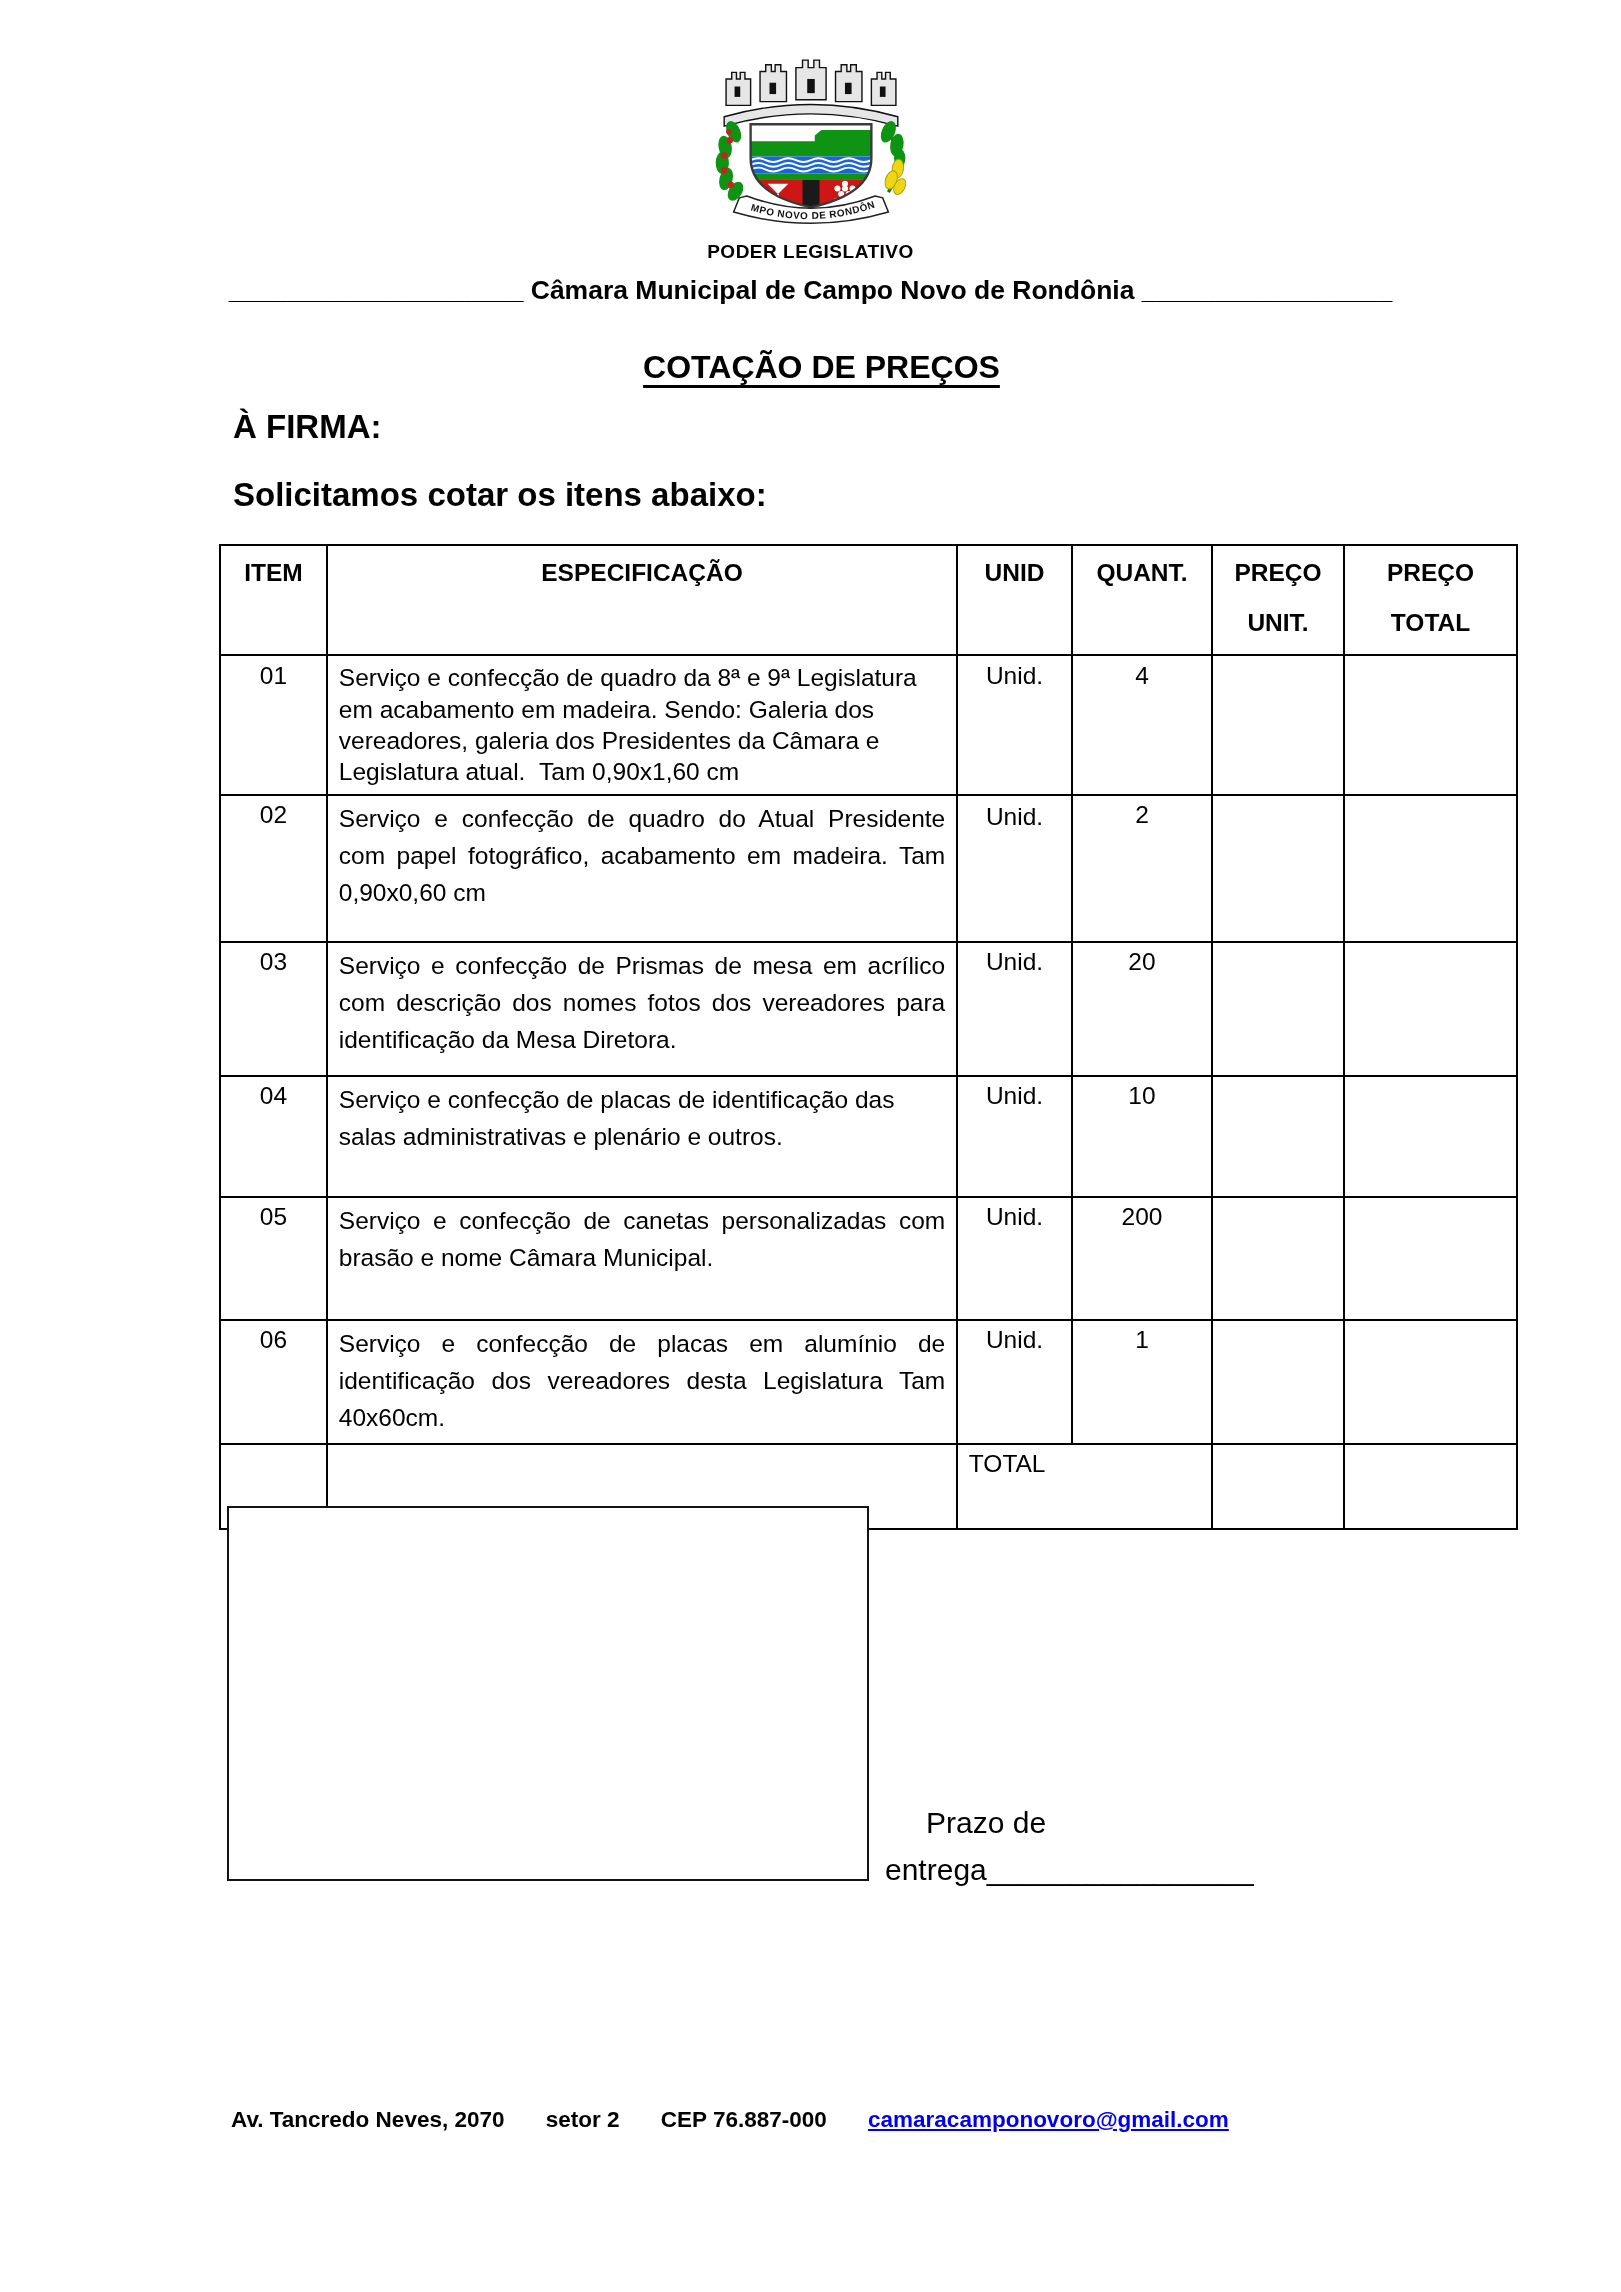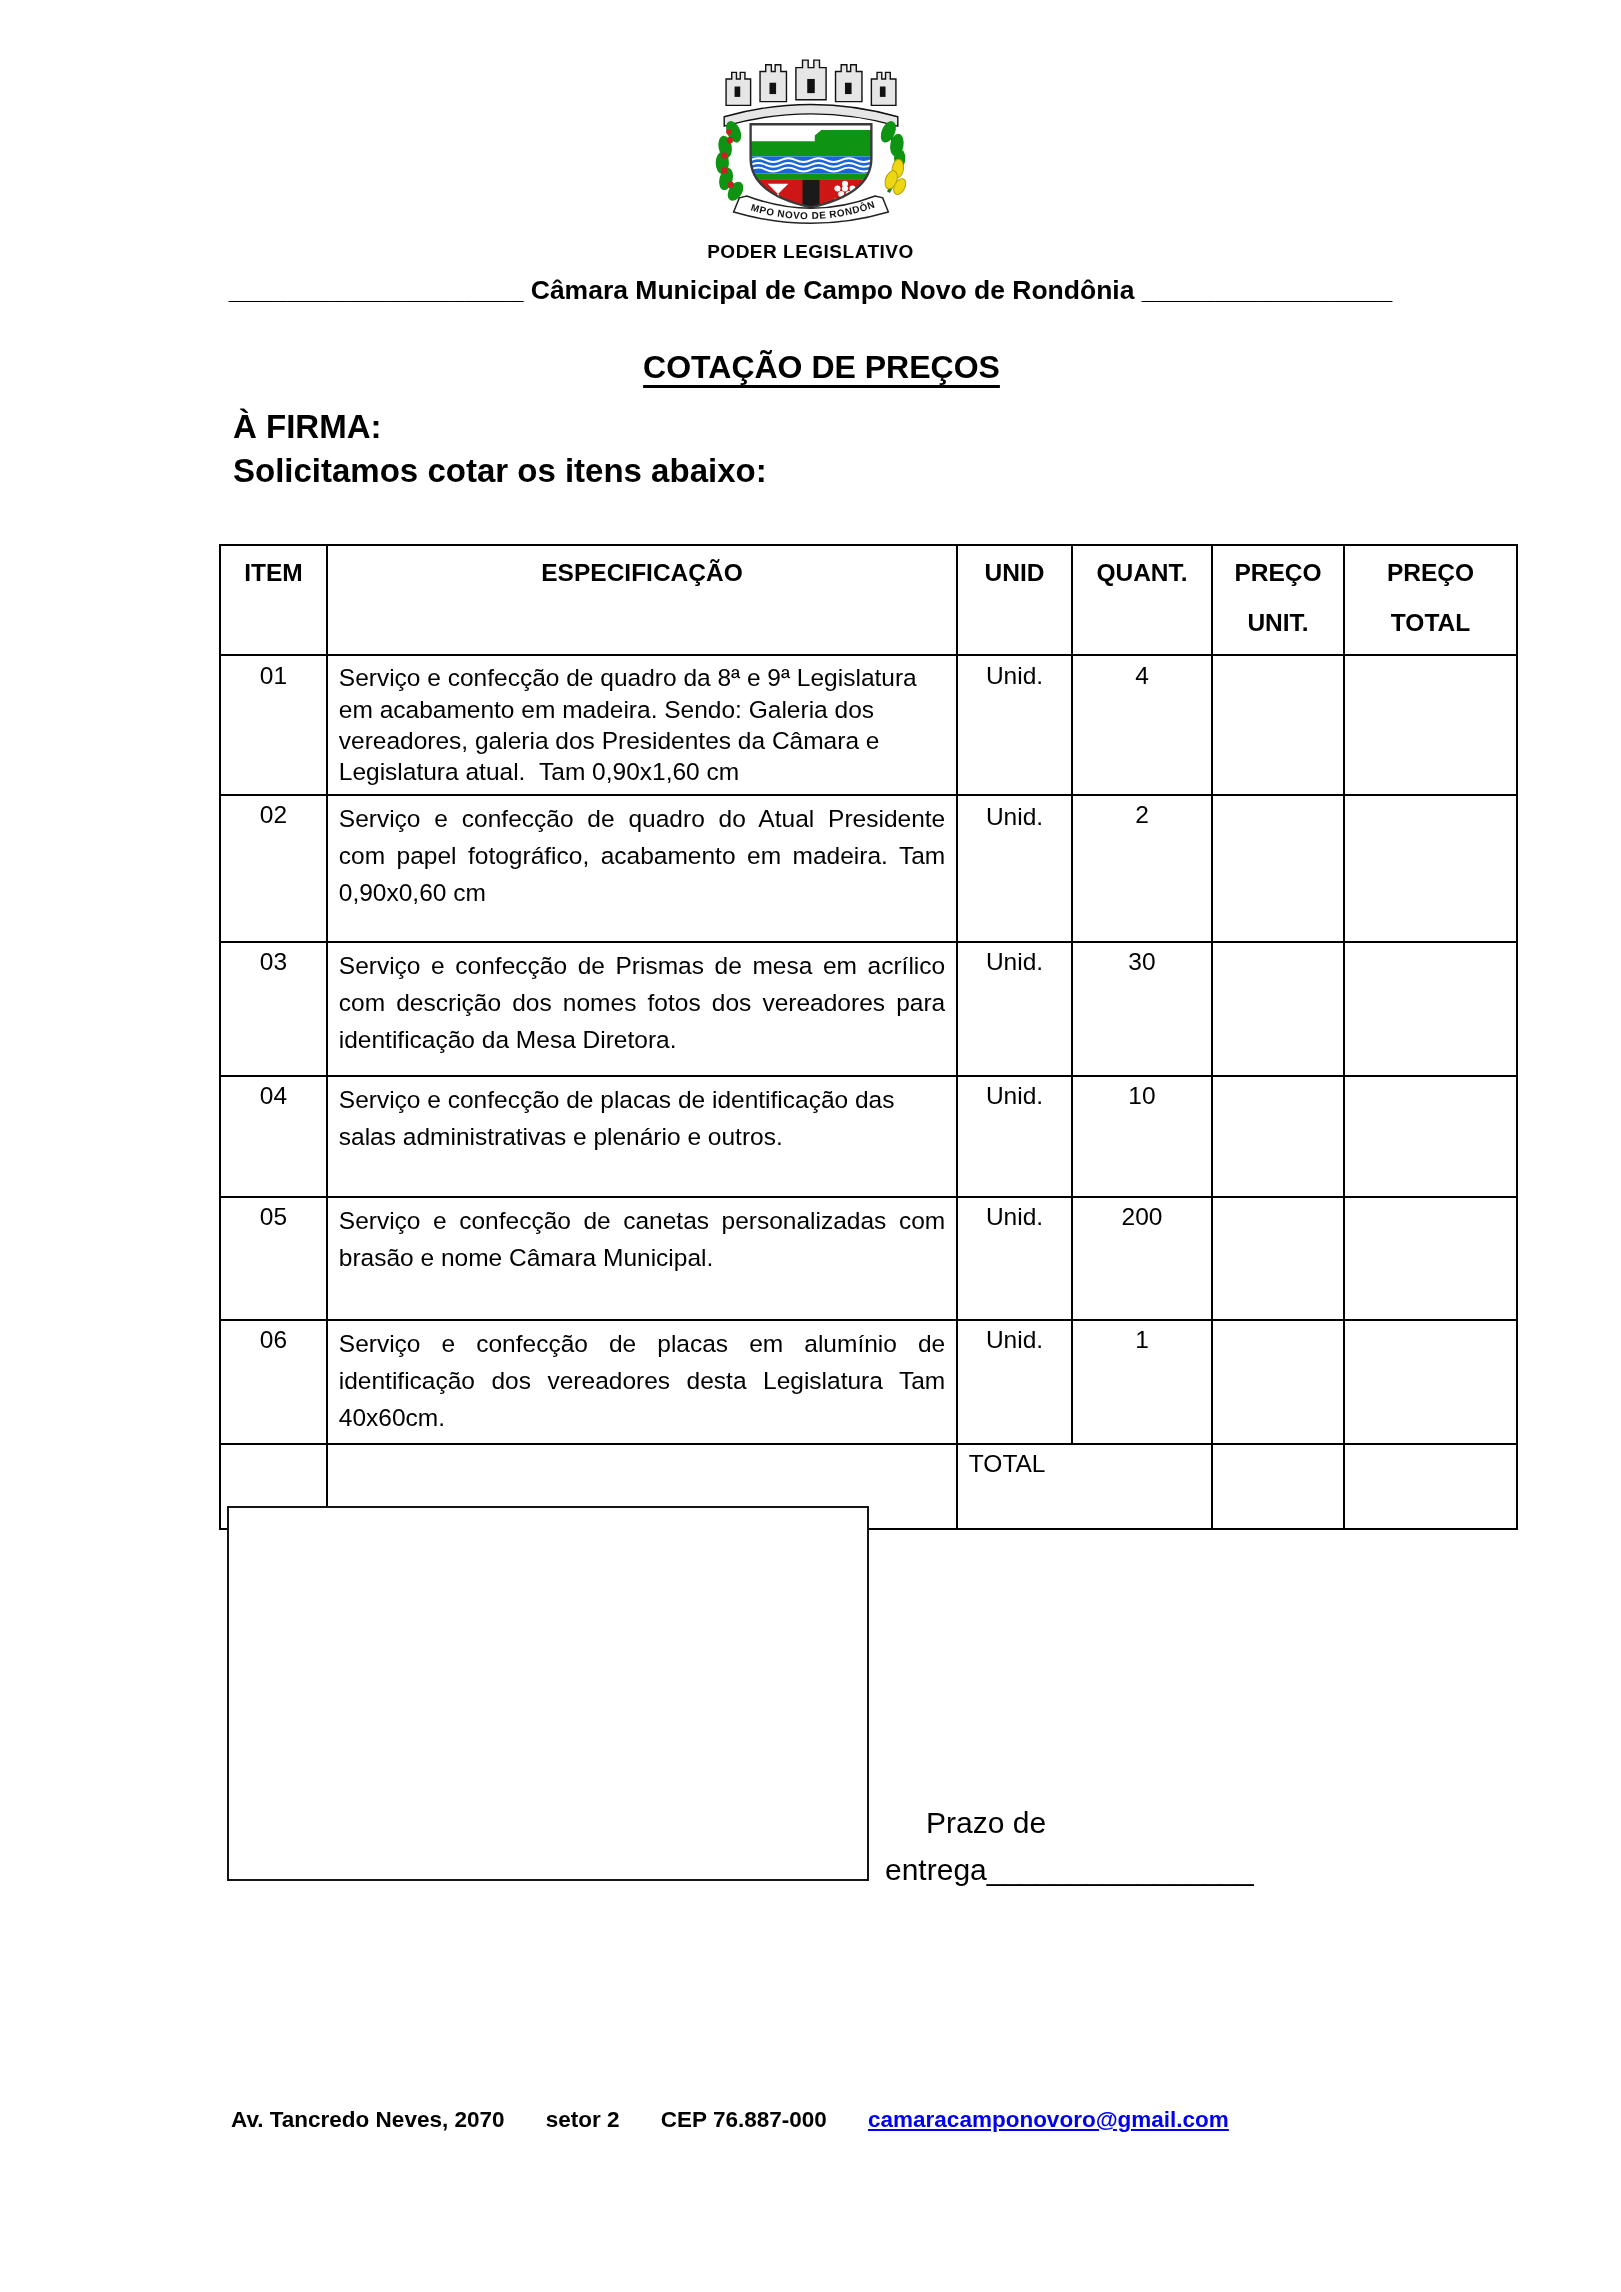--- a/index.html
+++ b/index.html
@@ -16,21 +16,21 @@
   .org-line1{position:absolute;top:241px;left:0;width:100%;text-align:center;font-size:19px;font-weight:bold;letter-spacing:0.5px;}
   .org-line2{position:absolute;top:275px;left:0;width:100%;text-align:center;font-size:26.5px;font-weight:bold;}
   .page-title{position:absolute;top:349px;left:0;width:100%;text-align:center;margin-left:11px;}
   .page-title span{
     font-size:32px;font-weight:bold;
     text-decoration:underline;
     text-decoration-thickness:2.9px;
     text-underline-offset:6.9px;
   }
   .firm-label{position:absolute;top:408px;left:233px;font-size:33px;font-weight:bold;}
-  .request-line{position:absolute;top:452px;left:233px;font-size:33px;font-weight:bold;}
+  .request-line{position:absolute;top:476px;left:233px;font-size:33px;font-weight:bold;}
 
   table.quote{
     position:absolute;top:544px;left:219px;
     width:1298px;
     border-collapse:collapse;
     table-layout:fixed;
     border:2.9px solid #000;
     font-size:24.5px;
   }
   table.quote th, table.quote td{
@@ -224,21 +224,21 @@
         <td class="unid">Unid.</td>
         <td class="quant">2</td>
         <td></td>
         <td></td>
       </tr>
 
       <tr class="r3">
         <td class="item">03</td>
         <td class="spec">Serviço e confecção de Prismas de mesa em acrílico com descrição dos nomes fotos dos vereadores para identificação da Mesa Diretora.</td>
         <td class="unid">Unid.</td>
-        <td class="quant">30</td>
+        <td class="quant">20</td>
         <td></td>
         <td></td>
       </tr>
 
       <tr class="r4">
         <td class="item">04</td>
         <td class="spec">Serviço e confecção de placas de identificação das salas administrativas e plenário e outros.</td>
         <td class="unid">Unid.</td>
         <td class="quant">10</td>
         <td></td>

